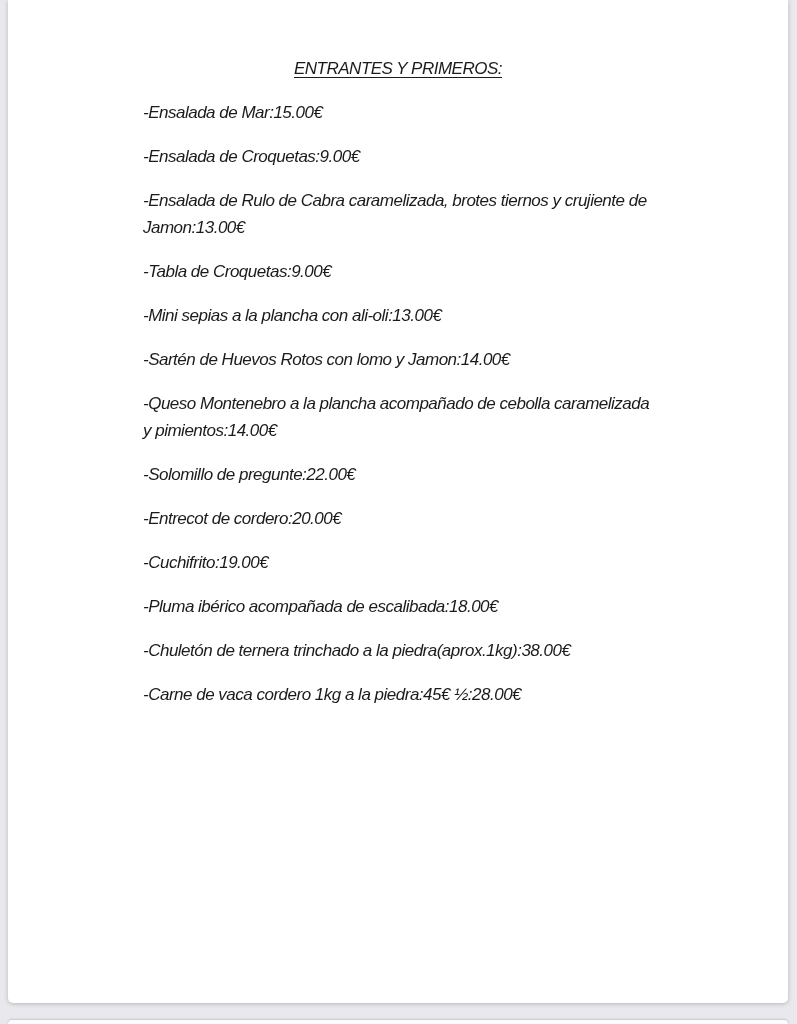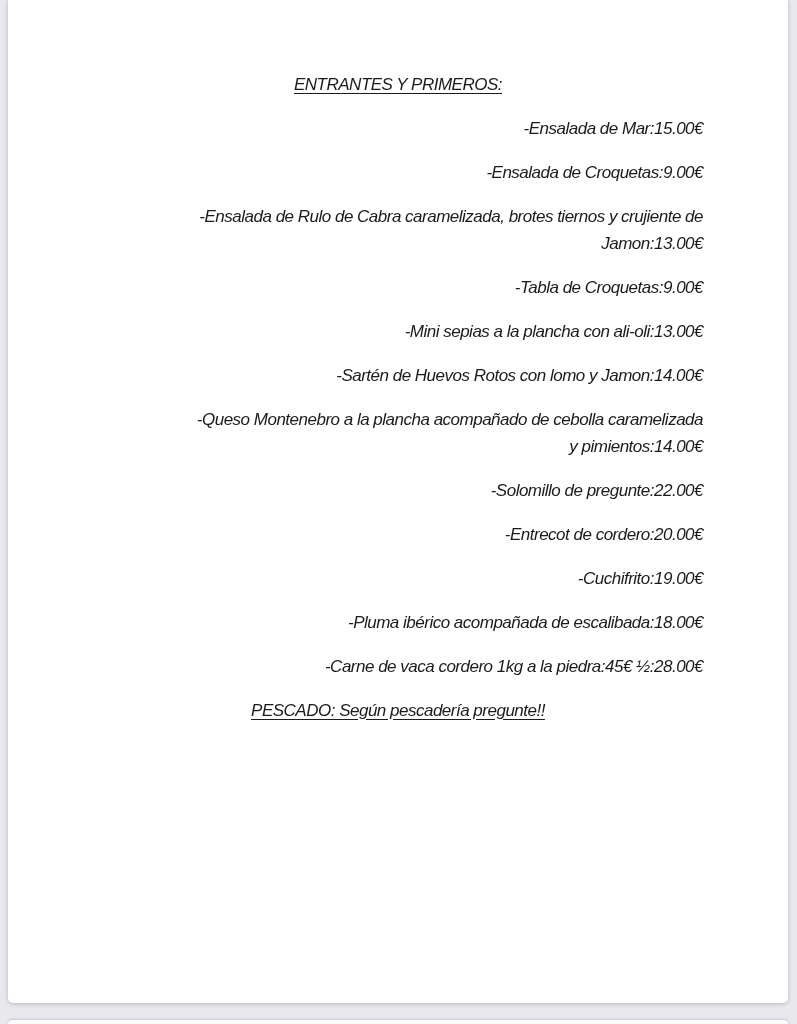--- a/index.html
+++ b/index.html
@@ -29,42 +29,41 @@
     left: 8px;
     top: 1020px;
     width: 780px;
     height: 6px;
     background: #fbfbfc;
     border-radius: 4px 4px 0 0;
     box-shadow: 0 -1px 2px rgba(50, 50, 65, 0.2);
   }
   .content {
     position: absolute;
-    top: 71px;
+    top: 55px;
     left: 0;
     width: 780px;
     color: #1b1b1b;
     font-style: italic;
     font-size: 17px;
     line-height: 27px;
     letter-spacing: -0.5px;
   }
   .heading {
     margin: 0 0 17px 0;
     font-size: 17px;
     font-weight: normal;
     text-align: center;
     text-decoration: underline;
     text-underline-offset: 3px;
   }
   .item {
     margin: 12px 0 17px 135px;
     width: 560px;
     white-space: pre-line;
-    text-align: right;
   }
 </style>
 </head>
 <body>
 
 <div class="page">
   <div class="content">
 
     <h2 class="heading">ENTRANTES Y PRIMEROS:</h2>
 
@@ -76,20 +75,20 @@
     <p class="item">-Mini sepias a la plancha con ali-oli:13.00€</p>
     <p class="item">-Sartén de Huevos Rotos con lomo y Jamon:14.00€</p>
     <p class="item">-Queso Montenebro a la plancha acompañado de cebolla caramelizada
 y pimientos:14.00€</p>
 
 
     <p class="item">-Solomillo de pregunte:22.00€</p>
     <p class="item">-Entrecot de cordero:20.00€</p>
     <p class="item">-Cuchifrito:19.00€</p>
     <p class="item">-Pluma ibérico acompañada de escalibada:18.00€</p>
+    <p class="item">-Chuletón de ternera trinchado a la piedra(aprox.1kg):38.00€</p>
     <p class="item">-Carne de vaca cordero 1kg a la piedra:45€ ½:28.00€</p>
 
-    <h2 class="heading">PESCADO: Según pescadería pregunte!!</h2>
 
   </div>
 </div>
 
 <div class="page-next"></div>
 
 </body></html>

